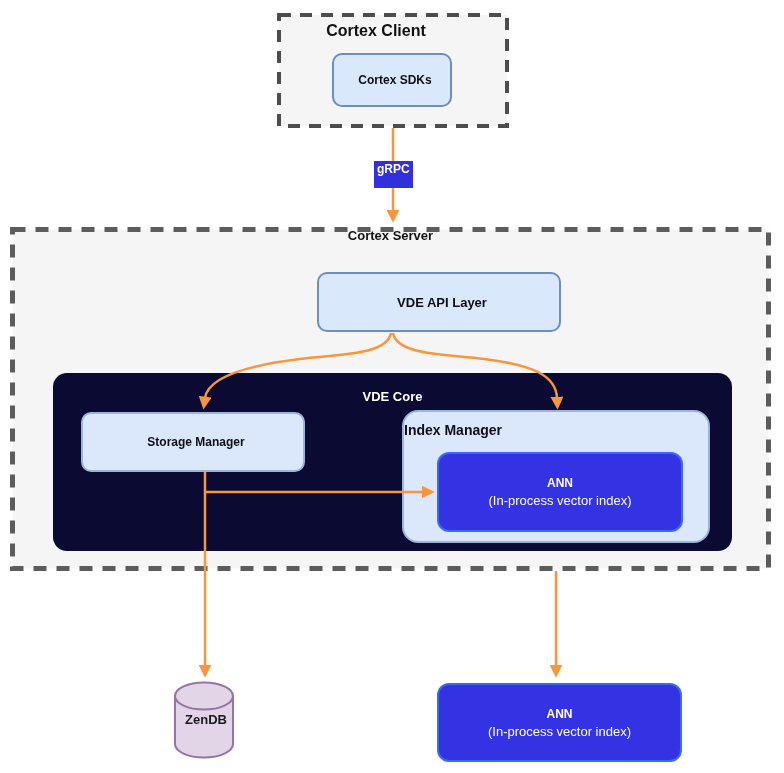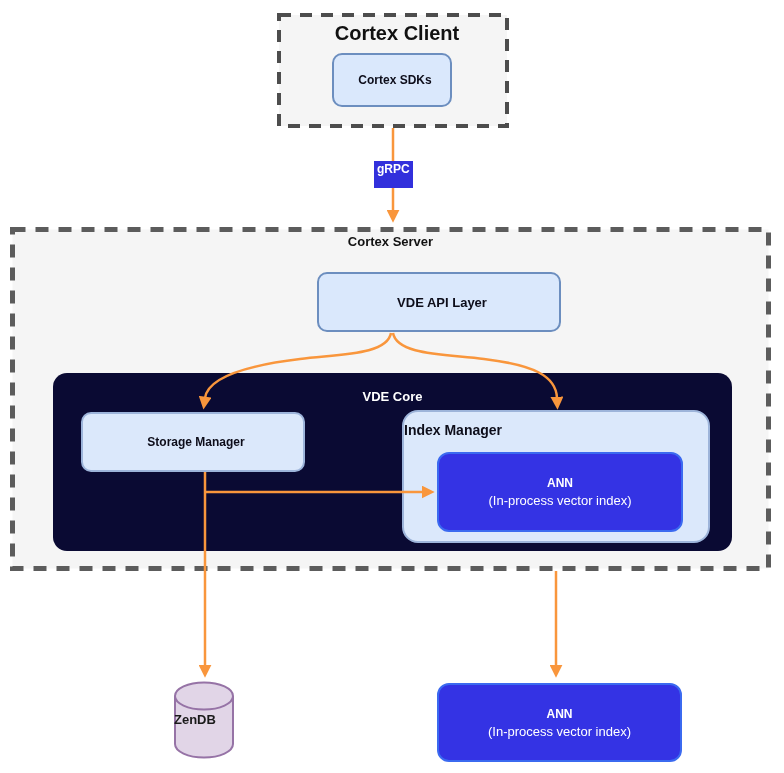--- a/index.html
+++ b/index.html
@@ -18,23 +18,23 @@
   }
   .blue-node{
     background:#dae8fc;border:2px solid #6c8ebf;color:#0d0d1a;font-weight:bold;
   }
   .blue-node-light{
     background:#dbe8fb;border:2px solid #9db4da;color:#0d0d1a;font-weight:bold;
   }
   .container-title{
     text-align:center;font-weight:bold;color:#111111;z-index:1;
   }
-  #client-title{left:281px;top:22px;width:232px;font-size:20px;}
+  #client-title{left:260px;top:22px;width:232px;font-size:16px;}
   #sdk-box{left:332px;top:53px;width:120px;height:54px;font-size:12px;}
-  #server-title{left:10px;top:234px;width:761px;font-size:13px;}
+  #server-title{left:10px;top:228px;width:761px;font-size:13px;}
   #api-layer{left:270px;top:272px;width:244px;height:60px;font-size:13px;margin-left:47px;}
 
   #vde-core{
     left:53px;top:373px;width:679px;height:178px;background:#0a0a33;
     border-radius:14px;z-index:1;
   }
   #core-title{left:0;top:16px;width:100%;text-align:center;color:#ffffff;
     font-weight:bold;font-size:13px;}
   #storage-box{left:81px;top:412px;width:224px;height:60px;font-size:12px;z-index:2;}
   #index-box{left:402px;top:410px;width:308px;height:133px;border-radius:16px;z-index:2;}
@@ -48,21 +48,21 @@
   }
   .ann-line1{font-weight:bold;font-size:12px;}
   .ann-line2{font-weight:normal;font-size:13px;}
   #ann-inner{left:437px;top:452px;width:246px;height:80px;z-index:2;}
   #ann-external{left:437px;top:683px;width:245px;height:79px;z-index:1;}
 
   #grpc-label{
     left:374px;top:161px;background:#3230dc;color:#ffffff;font-weight:bold;
     font-size:12px;padding:1px 3px 12px 3px;z-index:4;
   }
-  #zendb-label{left:174px;top:712px;width:64px;text-align:left;font-weight:bold;
+  #zendb-label{left:174px;top:712px;width:64px;text-align:center;font-weight:bold;
     font-size:13px;color:#1a1a1a;z-index:1;}
 </style>
 </head>
 <body>
 
 <svg id="underlay" class="layer" width="784" height="773" viewBox="0 0 784 773">
   <rect x="279" y="15" width="228" height="111" fill="#f5f5f5" stroke="#4d4d4d" stroke-width="4" stroke-dasharray="12 9"></rect>
   <rect x="12.5" y="229.5" width="756" height="339" fill="#f5f5f5" stroke="#5c5c5c" stroke-width="5" stroke-dasharray="13 10"></rect>
   <g>
     <path d="M175,696 l0,48 a29,13.5 0 0 0 58,0 l0,-48" fill="#e1d5e7" stroke="#9673a6" stroke-width="2"></path>

